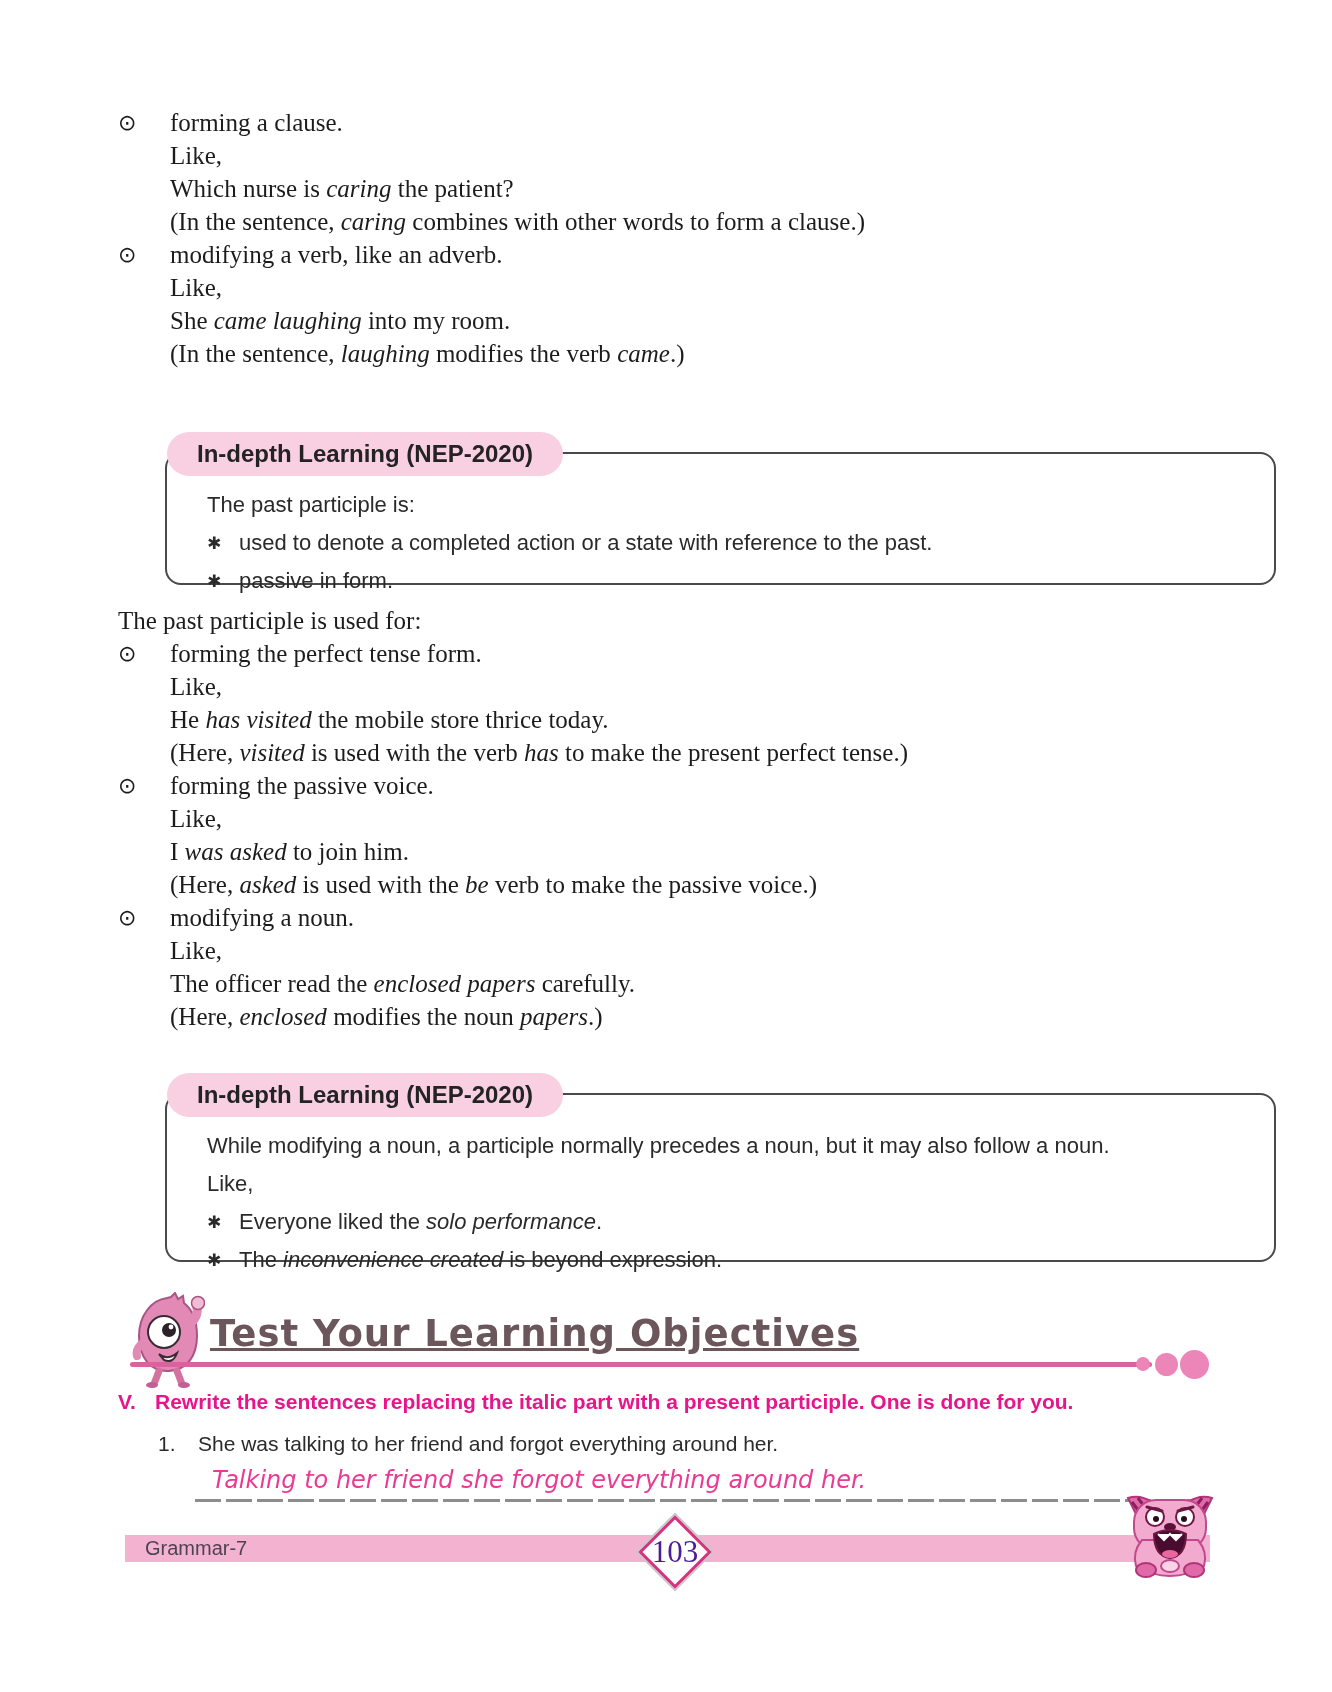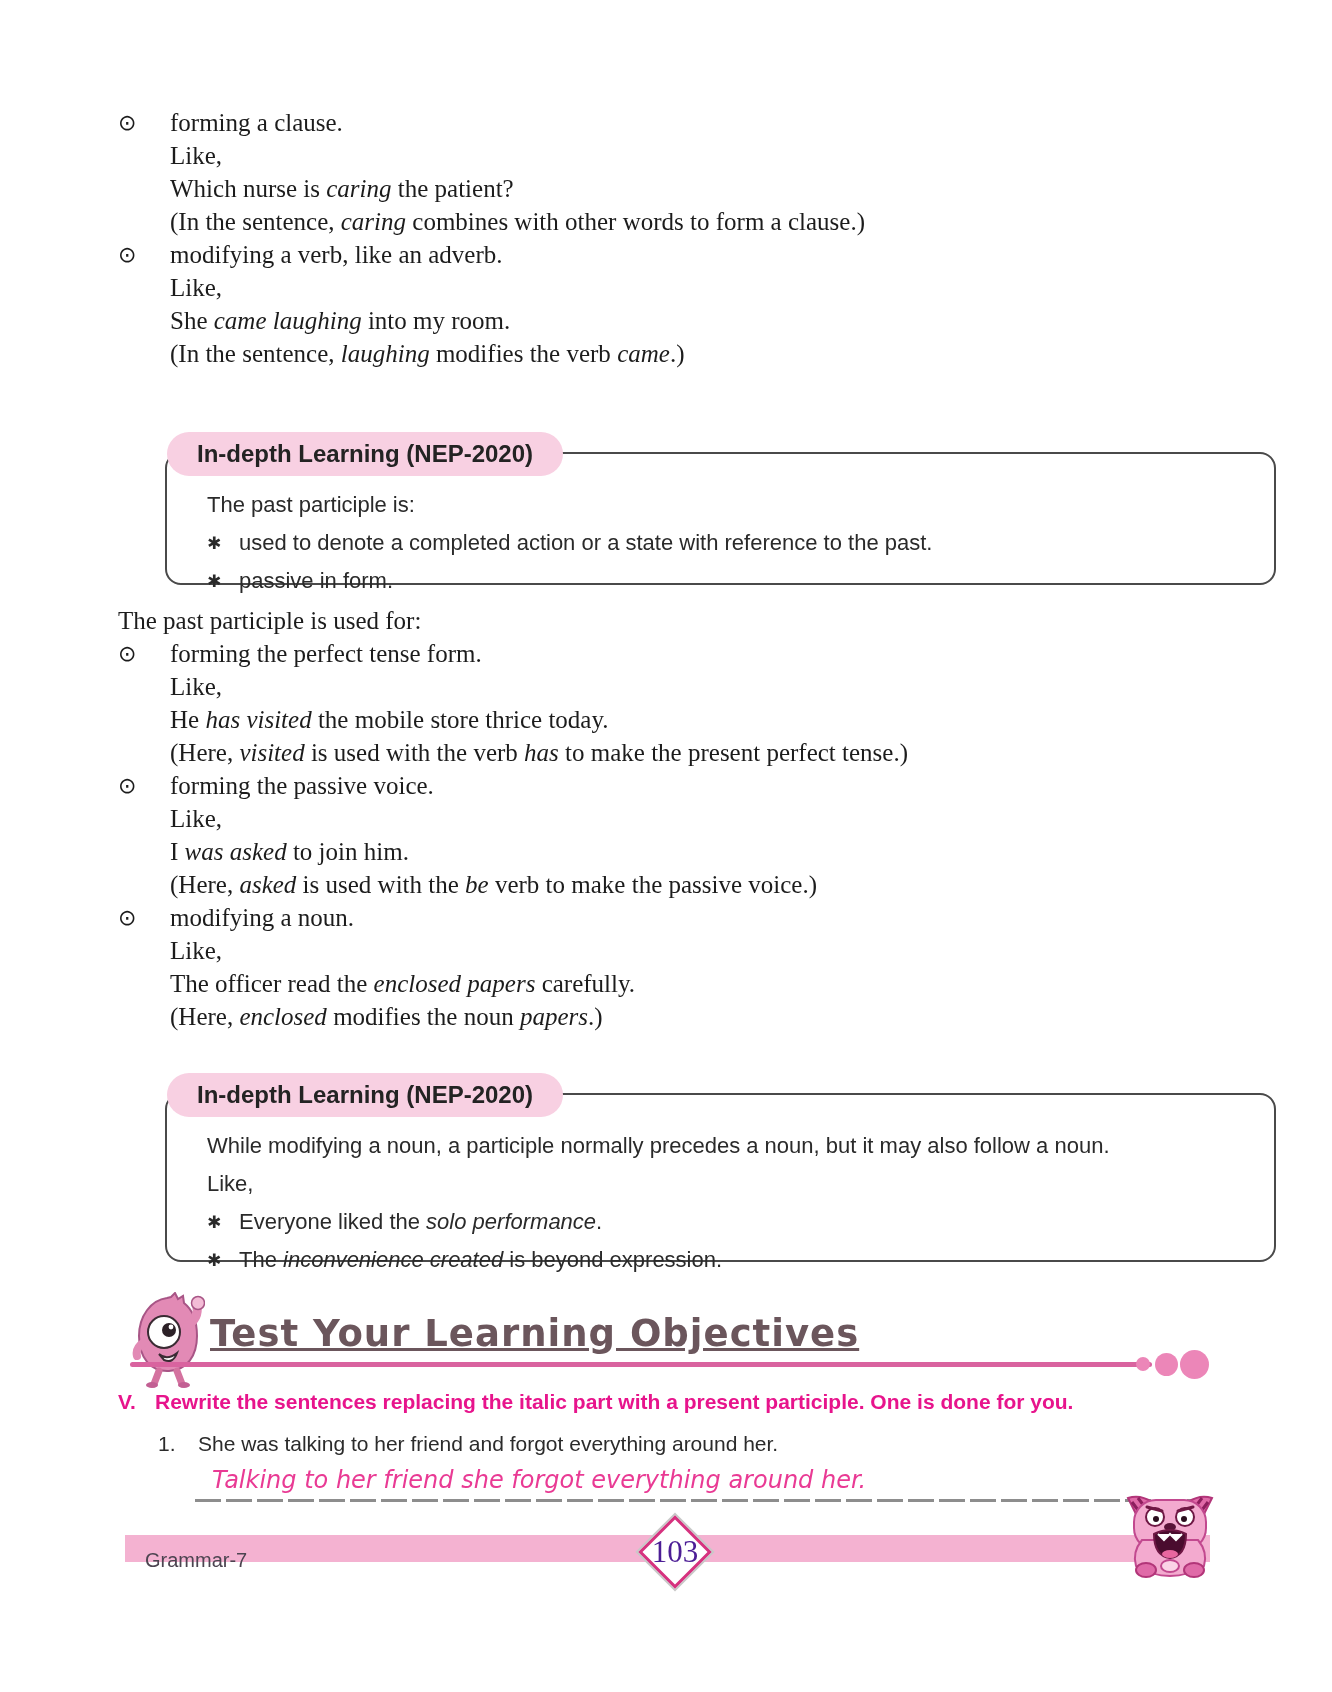--- a/index.html
+++ b/index.html
@@ -43,21 +43,21 @@
   .ex-no{width:37px;flex:0 0 37px;}
   .q-row{display:flex;font-family:"Liberation Sans",sans-serif;font-size:21px;color:#2b2b2b;white-space:nowrap;}
   .q-no{width:40px;flex:0 0 40px;}
   .answer-text{font-family:"DejaVu Sans",sans-serif;font-style:italic;font-size:24px;
                color:#e93a94;white-space:nowrap;}
   .answer-line{position:absolute;left:195px;top:1499px;width:1010px;height:3px;
       background:repeating-linear-gradient(to right,#8d8d8d 0 26px,rgba(0,0,0,0) 26px 31px);}
 
   
   .footer-bar{position:absolute;left:125px;top:1535px;width:1085px;height:27px;background:#f4b2d1;}
-  .footer-book{position:absolute;left:20px;top:12px;line-height:27px;
+  .footer-book{position:absolute;left:20px;top:0;line-height:27px;
       font-family:"Liberation Sans",sans-serif;font-size:20px;color:#4c4450;}
   .diamond{position:absolute;left:649px;top:1526px;width:46px;height:46px;background:#fff;
       border:3px solid #d6327f;box-shadow:0 0 0 2px #c8c8c8;transform:rotate(45deg);}
   .diamond-num{position:absolute;left:649px;top:1526px;width:52px;height:52px;display:flex;
       align-items:center;justify-content:center;font-family:"Liberation Serif",serif;
       font-size:31px;color:#4c1d95;}
 </style>
 </head>
 <body>
 

